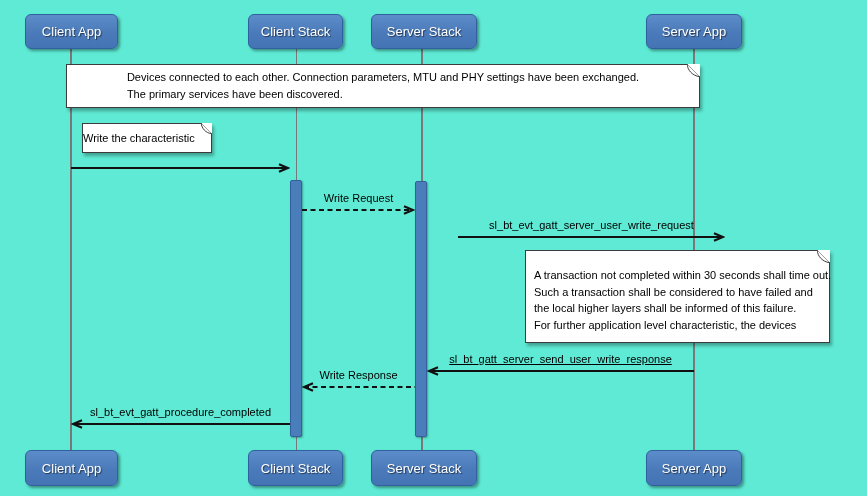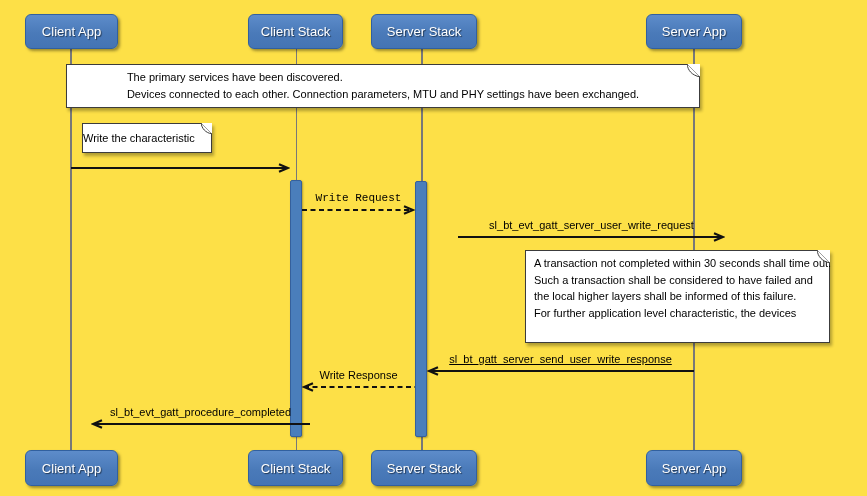--- a/index.html
+++ b/index.html
@@ -1,17 +1,17 @@
 <!DOCTYPE html>
 <html><head>
 <meta charset="utf-8">
 <style>
   html,body{margin:0;padding:0;background:#fff;}
   #stage{
-    position:relative;width:867px;height:496px;background:#fde047;overflow:hidden;
+    position:relative;width:867px;height:496px;background:#5eead4;overflow:hidden;
     font-family:"Liberation Sans",sans-serif;color:#000;
   }
   .lifeline{position:absolute;top:49px;height:401px;width:1.5px;background:#787878;z-index:1;}
   .activation{
     position:absolute;width:12px;box-sizing:border-box;z-index:2;
     background:#4a7ebb;border:1px solid #35609c;border-radius:2px;
     box-shadow:1px 1px 2px rgba(0,0,0,.30);
   }
   .participant{
     position:absolute;height:35px;z-index:5;box-sizing:border-box;
@@ -64,55 +64,55 @@
   <div class="participant bottom" style="left:646px;top:450px;width:96px;">Server App</div>
 
   <div class="note" style="left:66px;top:64px;width:634px;height:44px;">
     <svg class="fold" width="13" height="13" viewBox="0 0 13 13">
       <polygon points="0,0 13,0 13,13" fill="#ffffff"></polygon>
       <path d="M0,0 L13,13" stroke="#3c3c3c" stroke-width="1" fill="none"></path>
       <path d="M0,0 C1,6.5 4.5,11 13,13" stroke="#3c3c3c" stroke-width="1" fill="#ffffff"></path>
     </svg>
     <div class="note-center-wrap">
       <div class="note-center-inner">
+        <div class="note-line">Devices connected to each other. Connection parameters, MTU and PHY settings have been exchanged.</div>
         <div class="note-line">The primary services have been discovered.</div>
-        <div class="note-line">Devices connected to each other. Connection parameters, MTU and PHY settings have been exchanged.</div>
       </div>
     </div>
   </div>
 
   <div class="note" style="left:82px;top:123px;width:130px;height:30px;display:flex;align-items:center;">
     <svg class="fold" width="11" height="11" viewBox="0 0 11 11">
       <polygon points="0,0 11,0 11,11" fill="#ffffff"></polygon>
       <path d="M0,0 L11,11" stroke="#3c3c3c" stroke-width="1" fill="none"></path>
       <path d="M0,0 C1,5.5 4,9.5 11,11" stroke="#3c3c3c" stroke-width="1" fill="#ffffff"></path>
     </svg>
     <span class="note-line">Write the characteristic</span>
   </div>
 
-  <div class="note" style="left:525px;top:250px;width:305px;height:93px;padding:4px 0 0 8px;line-height:16.6px;">
+  <div class="note" style="left:525px;top:250px;width:305px;height:93px;padding:16px 0 0 8px;line-height:16.6px;">
     <svg class="fold" width="13" height="13" viewBox="0 0 13 13">
       <polygon points="0,0 13,0 13,13" fill="#ffffff"></polygon>
       <path d="M0,0 L13,13" stroke="#3c3c3c" stroke-width="1" fill="none"></path>
       <path d="M0,0 C1,6.5 4.5,11 13,13" stroke="#3c3c3c" stroke-width="1" fill="#ffffff"></path>
     </svg>
     <div class="note-line">A transaction not completed within 30 seconds shall time out.</div>
     <div class="note-line">Such a transaction shall be considered to have failed and</div>
     <div class="note-line">the local higher layers shall be informed of this failure.</div>
     <div class="note-line">For further application level characteristic, the devices</div>
   </div>
 
   <div class="msg" style="left:71px;top:163px;width:219px;">
     <svg class="msg-line" width="219" height="10">
       <line x1="0" y1="5" x2="217" y2="5" stroke="#111" stroke-width="1.8"></line>
       <path d="M208,1.2 L217,5 L208,8.8" fill="none" stroke="#111" stroke-width="2.2"></path>
     </svg>
   </div>
 
-  <div class="msg" style="left:302px;top:192px;width:113px;font-family:Liberation Mono, monospace;">
+  <div class="msg" style="left:302px;top:192px;width:113px;">
     <div class="msg-label">Write Request</div>
     <svg class="msg-line" width="113" height="10">
       <line x1="0" y1="5" x2="111" y2="5" stroke="#111" stroke-width="1.8" stroke-dasharray="5,3.5"></line>
       <path d="M102,1.2 L111,5 L102,8.8" fill="none" stroke="#111" stroke-width="2.2"></path>
     </svg>
   </div>
 
   <div class="msg" style="left:427px;top:219px;width:267px;margin-left:31px;">
     <div class="msg-label">sl_bt_evt_gatt_server_user_write_request</div>
     <svg class="msg-line" width="267" height="10">
@@ -130,21 +130,21 @@
   </div>
 
   <div class="msg" style="left:302px;top:369px;width:113px;">
     <div class="msg-label">Write Response</div>
     <svg class="msg-line" width="113" height="10">
       <line x1="2" y1="5" x2="113" y2="5" stroke="#111" stroke-width="1.8" stroke-dasharray="5,3.5"></line>
       <path d="M11,1.2 L2,5 L11,8.8" fill="none" stroke="#111" stroke-width="2.2"></path>
     </svg>
   </div>
 
-  <div class="msg" style="left:71px;top:406px;width:219px;padding-left:20px;">
+  <div class="msg" style="left:71px;top:406px;width:219px;">
     <div class="msg-label">sl_bt_evt_gatt_procedure_completed</div>
     <svg class="msg-line" width="219" height="10">
       <line x1="2" y1="5" x2="219" y2="5" stroke="#111" stroke-width="1.8"></line>
       <path d="M11,1.2 L2,5 L11,8.8" fill="none" stroke="#111" stroke-width="2.2"></path>
     </svg>
   </div>
 
 </div>
 
 </body></html>

